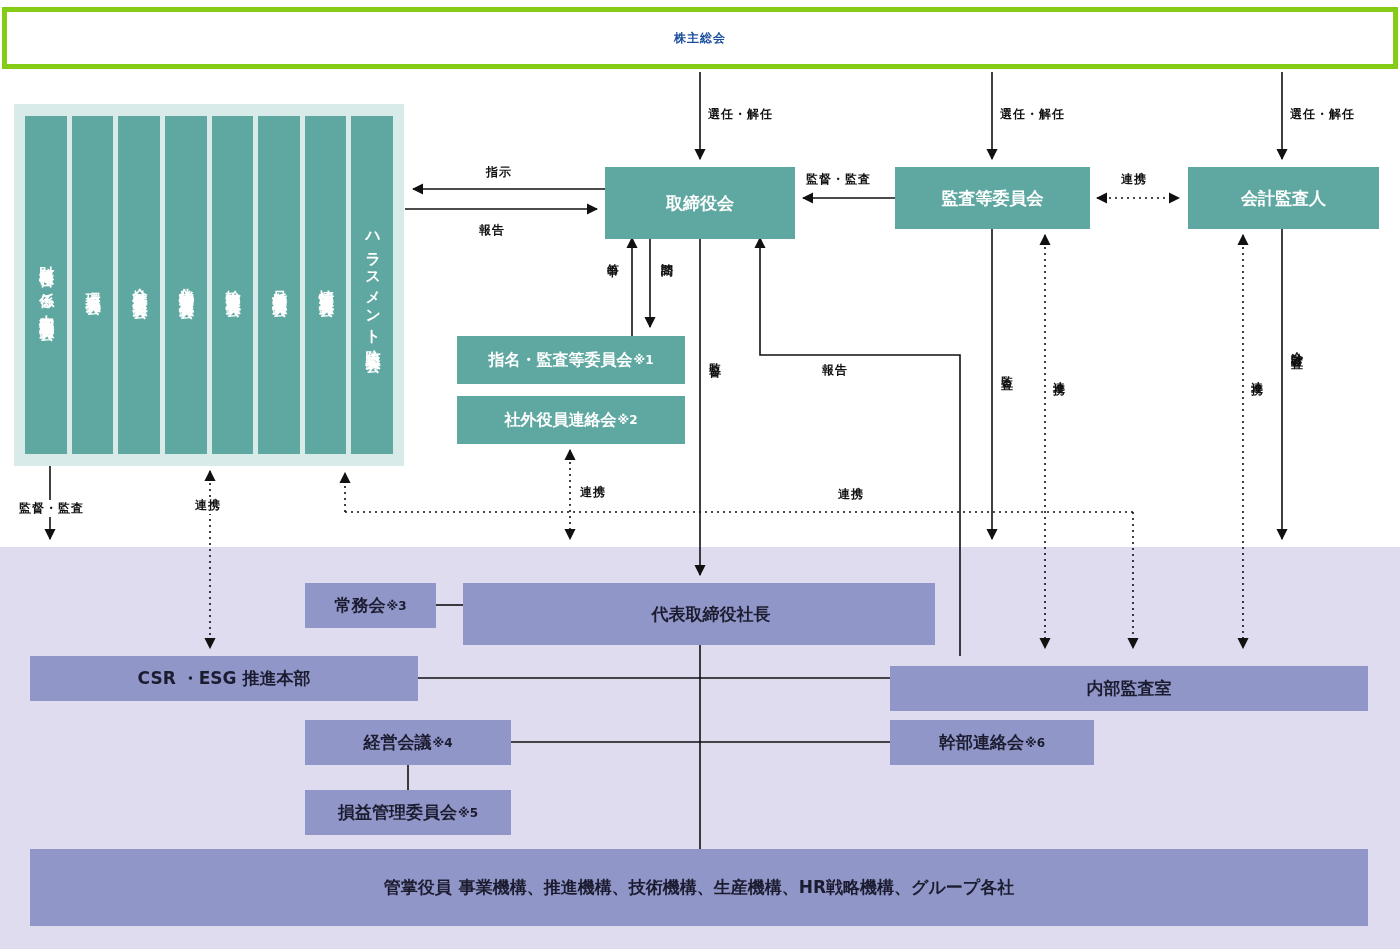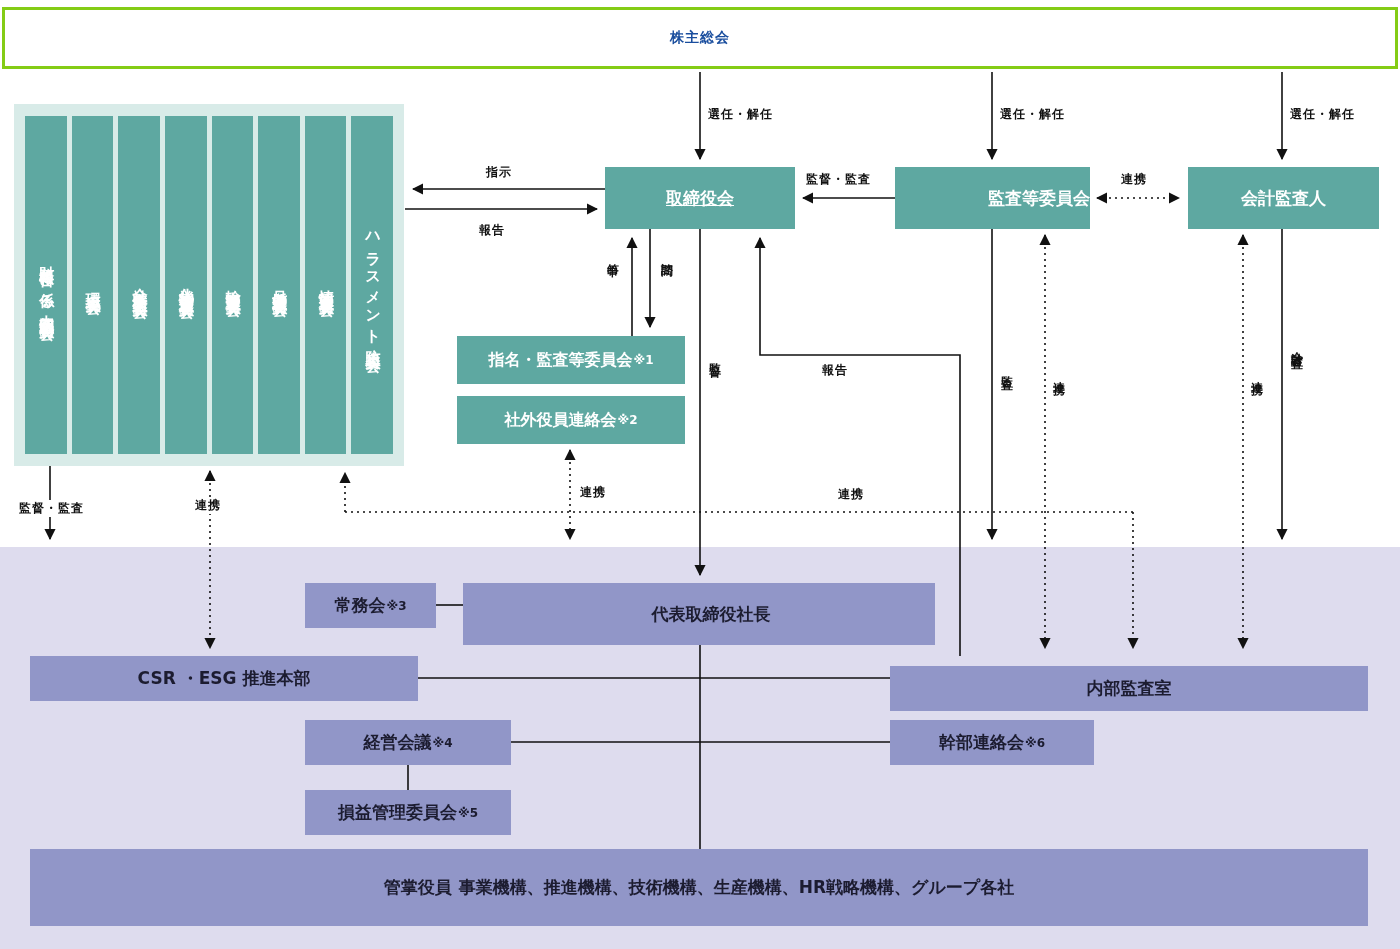--- a/index.html
+++ b/index.html
@@ -4,21 +4,21 @@
 <style>
   html,body{margin:0;padding:0;background:#fff;}
   body{font-family:"DejaVu Sans","Liberation Sans",sans-serif;}
   .stage{position:relative;width:1400px;height:949px;background:#fff;overflow:hidden;}
   .exec-bg{position:absolute;left:0;top:547px;width:1400px;height:402px;background:#dedcee;z-index:0;}
   svg.wires{position:absolute;left:0;top:0;z-index:1;pointer-events:none;}
   .box{position:absolute;display:flex;align-items:center;justify-content:center;font-weight:bold;box-sizing:border-box;z-index:2;text-align:center;}
   .teal{background:#5ea8a1;color:#fff;font-size:17px;}
   .teal-sm{background:#5ea8a1;color:#fff;font-size:16px;}
   .purple{background:#9196c8;color:#1c1c30;font-size:17px;}
-  .shareholders{background:#fff;border:3px solid #84cc16;color:#1a4e9e;font-size:14px;letter-spacing:1px;}
+  .shareholders{background:#fff;border:5px solid #84cc16;color:#1a4e9e;font-size:12px;letter-spacing:1px;}
   .note{font-size:12px;vertical-align:super;margin-left:1px;font-weight:bold;}
   .panel{position:absolute;left:14px;top:104px;width:390px;height:362px;background:#d8ebe8;display:flex;gap:5px;padding:12px 11px;box-sizing:border-box;z-index:2;}
   .col{flex:1;background:#5ea8a1;display:flex;align-items:center;justify-content:center;}
   .col span{writing-mode:vertical-rl;text-orientation:upright;color:#fff;font-weight:bold;font-size:15px;letter-spacing:2px;line-height:1.05;}
   .lbl{position:absolute;font-weight:bold;font-size:12px;color:#111;z-index:3;white-space:nowrap;letter-spacing:1px;}
   .v{writing-mode:vertical-rl;text-orientation:upright;letter-spacing:2px;}
   .bgw{background:#fff;padding:0 3px;}
   .two-line{flex-direction:row;gap:7px;line-height:1.1;}
 </style>
 </head>
@@ -98,24 +98,24 @@
         <span>品質管理委員会</span>
       </div>
     <div class="col">
         <span>情報管理委員会</span>
       </div>
     <div class="col">
         <span>ハラスメント防止委員会</span>
       </div>
   </div>
 
-  <div class="box teal" style="left:605px;top:167px;width:190px;height:62px;text-decoration:underline;">
+  <div class="box teal" style="left:605px;top:167px;width:190px;height:72px;">
     <span>取締役会</span>
   </div>
-  <div class="box teal" style="left:895px;top:167px;width:195px;height:62px;justify-content:flex-end;">
+  <div class="box teal" style="left:895px;top:167px;width:195px;height:62px;">
     <span>監査等委員会</span>
   </div>
   <div class="box teal" style="left:1188px;top:167px;width:191px;height:62px;">
     <span>会計監査人</span>
   </div>
   <div class="box teal-sm" style="left:457px;top:336px;width:228px;height:48px;">
     <span>指名・監査等委員会</span>
       <sup class="note">※1</sup>
   </div>
   <div class="box teal-sm" style="left:457px;top:396px;width:228px;height:48px;">

